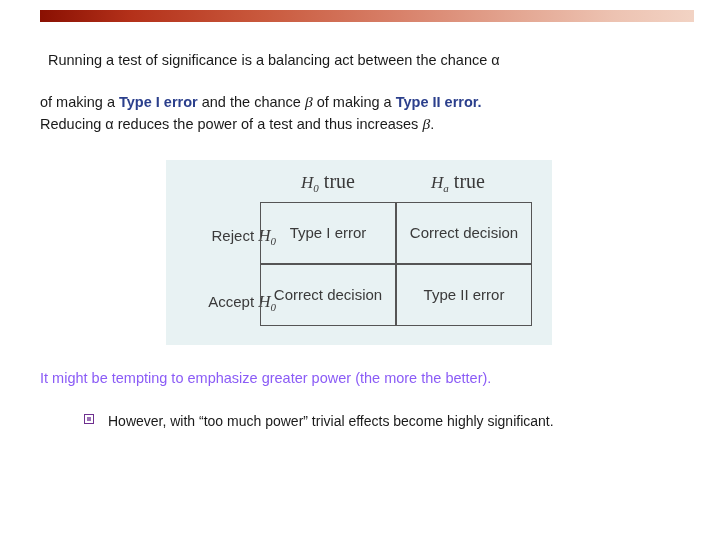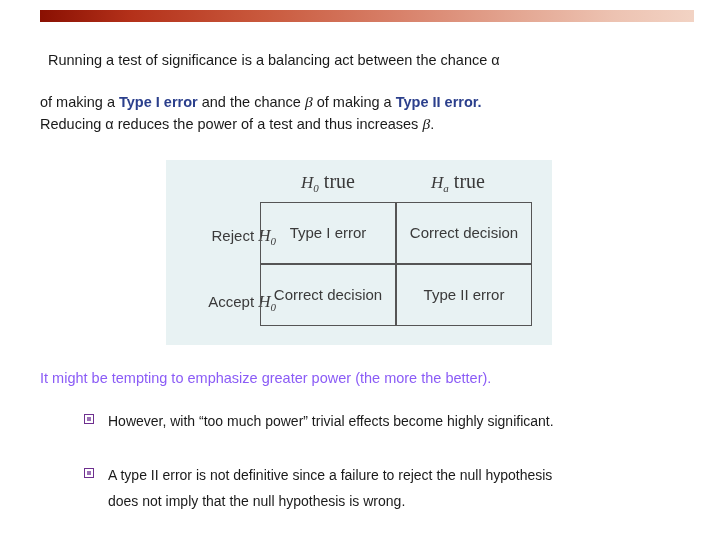--- a/index.html
+++ b/index.html
@@ -222,18 +222,13 @@
   </div>
 </div>
 
 <div class="lower">It might be tempting to emphasize greater power (the more the better).</div>
 
 <div class="bullet-list">
   <div class="bullet">
     <span class="marker"></span>
     <span>However, with “too much power” trivial effects become highly significant.</span>
   </div>
-  <div class="bullet">
-    <span class="marker"></span>
-    <span>A type II error is not definitive since a failure to reject the null hypothesis</span>
-    <span class="line2">does not imply that the null hypothesis is wrong.</span>
-  </div>
 </div>
 
 </body></html>

